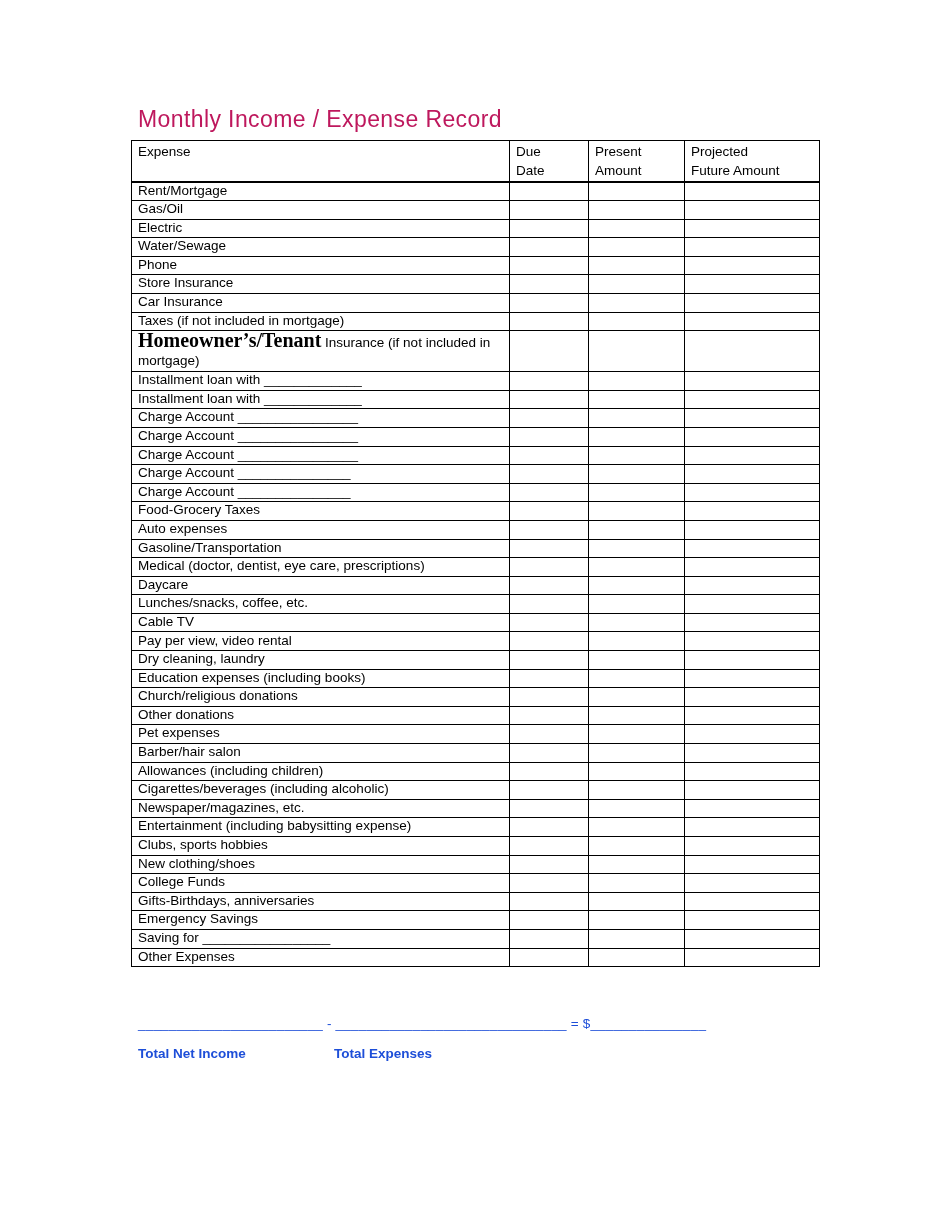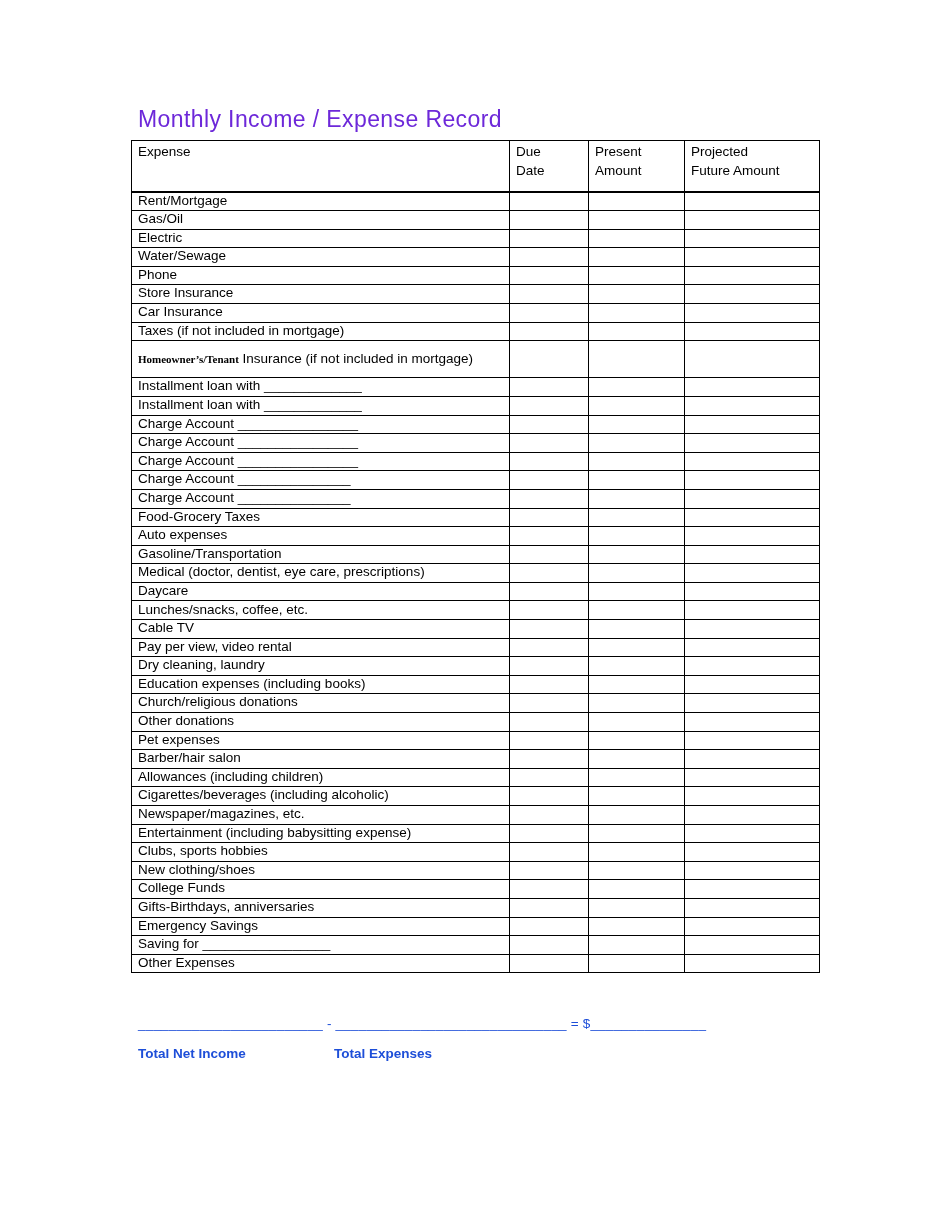--- a/index.html
+++ b/index.html
@@ -15,39 +15,39 @@
   }
   .doc-title {
     position: absolute;
     left: 138px;
     top: 106px;
     margin: 0;
     font-size: 23px;
     font-weight: 400;
     letter-spacing: 0.4px;
     white-space: nowrap;
-    color: #6d28d9;
+    color: #be185d;
   }
   table.expense-table {
     position: absolute;
     left: 131px;
     top: 140px;
     width: 688px;
     border-collapse: collapse;
     table-layout: fixed;
     border: 1.5px solid #000000;
   }
   .expense-table th, .expense-table td {
     border: 1px solid #000000;
     font-size: 13.5px;
     color: #000000;
     overflow: hidden;
   }
   .expense-table thead th {
-    height: 51px;
+    height: 41px;
     vertical-align: top;
     text-align: left;
     font-weight: 400;
     line-height: 19px;
     padding: 1px 4px 0 6px;
     border-bottom: 2px solid #000000;
     margin-left: 33px;
   }
   .expense-table tbody td {
     height: 18.6px;
@@ -59,21 +59,21 @@
   .expense-table tbody tr.tall-row td {
     height: 37.2px;
   }
   .expense-table tbody tr.tall-row td.expense-cell {
     white-space: normal;
     line-height: 18px;
   }
   .serif-bold {
     font-family: "Liberation Serif", serif;
     font-weight: 700;
-    font-size: 11px;
+    font-size: 20px;
   }
   .footer-block {
     position: absolute;
     left: 138px;
     top: 1014px;
     font-size: 13.5px;
     color: #1d4ed8;
   }
   .formula-line {
     white-space: pre;

